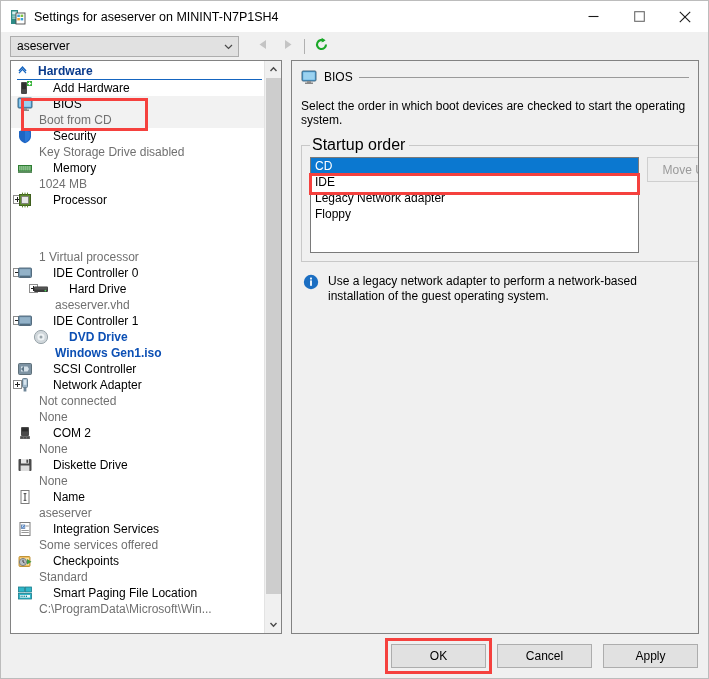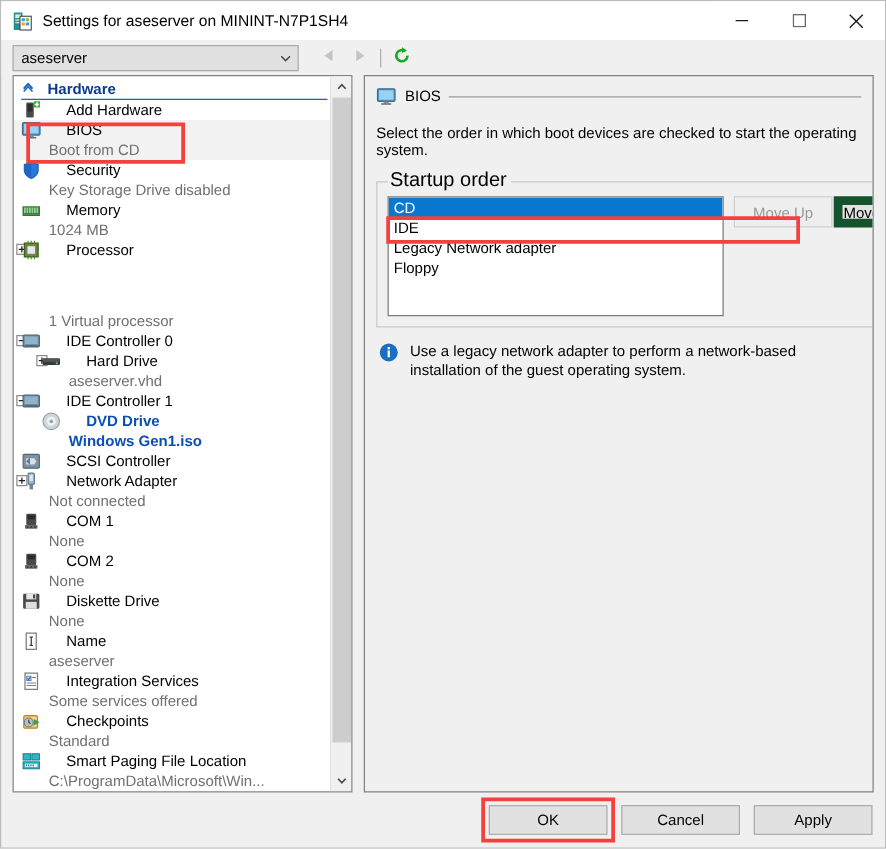--- a/index.html
+++ b/index.html
@@ -255,21 +255,21 @@
   fieldset#startup-group legend {
     padding: 0 4px 0 2px;
     font-size: 16px;
   }
   #order-row {
     display: flex;
     align-items: flex-start;
     margin-top: 3px;
   }
   #boot-list {
-    width: 269px;
+    width: 329px;
     height: 96px;
     background: #ffffff;
     border: 1px solid #7a7a7a;
     overflow: hidden;
     position: relative;
   }
   .boot-item {
     height: 16px;
     line-height: 16px;
     padding-left: 4px;
@@ -553,31 +553,20 @@
               <span class="node-icon"><svg width="16" height="16" viewBox="0 0 16 16">
                   <rect x="5.5" y="1.5" width="5" height="9" rx="1" fill="#9fb7c9" stroke="#5d7586" stroke-width="0.9"></rect>
                   <rect x="6.6" y="2.8" width="2.8" height="5" fill="#d9e6ef"></rect>
                   <rect x="6.6" y="10.5" width="2.8" height="4" fill="#6f8698"></rect>
                 </svg></span>
               <span class="node-label">Network Adapter</span>
             </div>
             <div class="node-sub" style="padding-left: 22px;">Not connected</div>
           </div>
           <div class="node">
-            <div class="node-row">
-              <span class="node-icon"><svg width="16" height="16" viewBox="0 0 16 16">
-                  <rect x="4" y="2" width="8" height="9" rx="1" fill="#4a4a4a"></rect>
-                  <rect x="5.1" y="3.2" width="5.8" height="3.2" fill="#2b2b2b"></rect>
-                  <rect x="3" y="11" width="10" height="3" rx="0.6" fill="#6a6a6a"></rect>
-                  <rect x="4.4" y="12" width="1.2" height="1.4" fill="#3a3a3a"></rect>
-                  <rect x="7.4" y="12" width="1.2" height="1.4" fill="#3a3a3a"></rect>
-                  <rect x="10.4" y="12" width="1.2" height="1.4" fill="#3a3a3a"></rect>
-                </svg></span>
-              <span class="node-label">COM 1</span>
-            </div>
             <div class="node-sub" style="padding-left: 22px;">None</div>
           </div>
           <div class="node">
             <div class="node-row">
               <span class="node-icon"><svg width="16" height="16" viewBox="0 0 16 16">
                   <rect x="4" y="2" width="8" height="9" rx="1" fill="#4a4a4a"></rect>
                   <rect x="5.1" y="3.2" width="5.8" height="3.2" fill="#2b2b2b"></rect>
                   <rect x="3" y="11" width="10" height="3" rx="0.6" fill="#6a6a6a"></rect>
                   <rect x="4.4" y="12" width="1.2" height="1.4" fill="#3a3a3a"></rect>
                   <rect x="7.4" y="12" width="1.2" height="1.4" fill="#3a3a3a"></rect>

